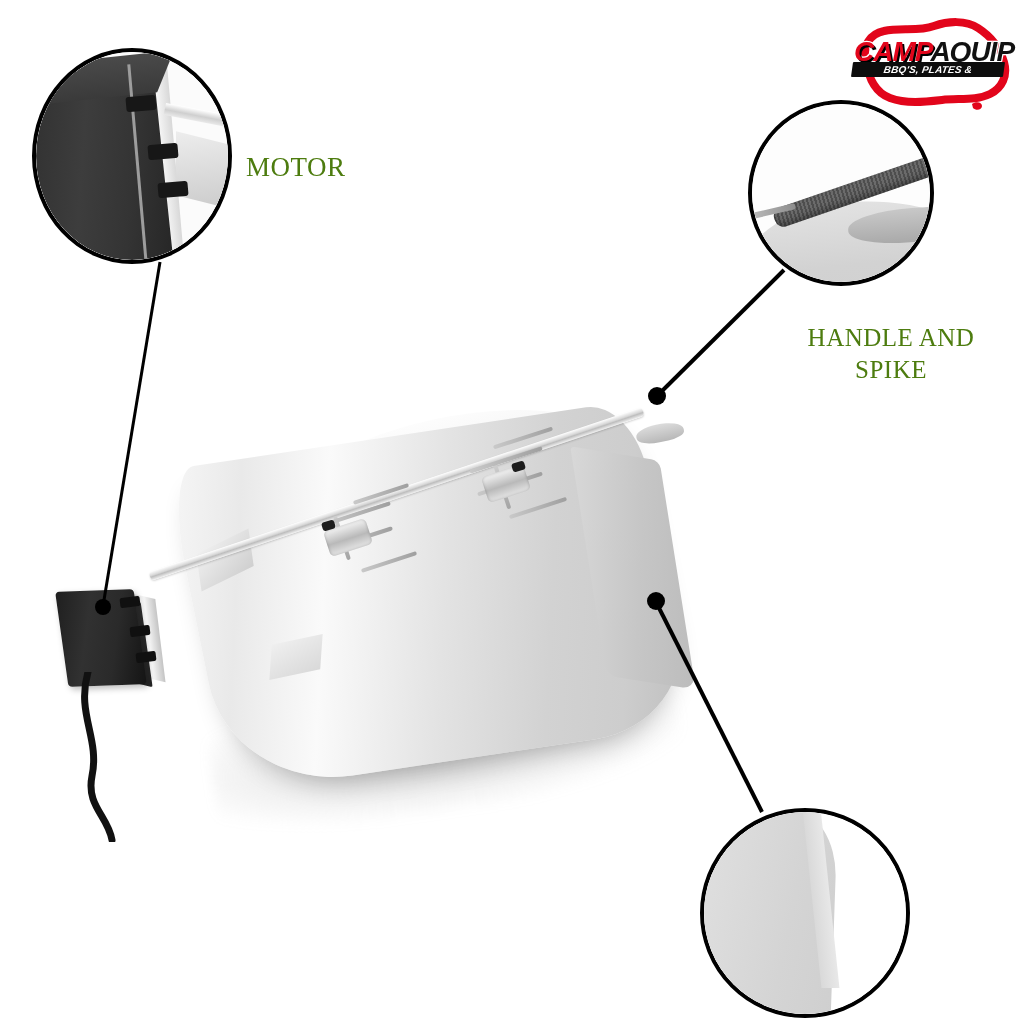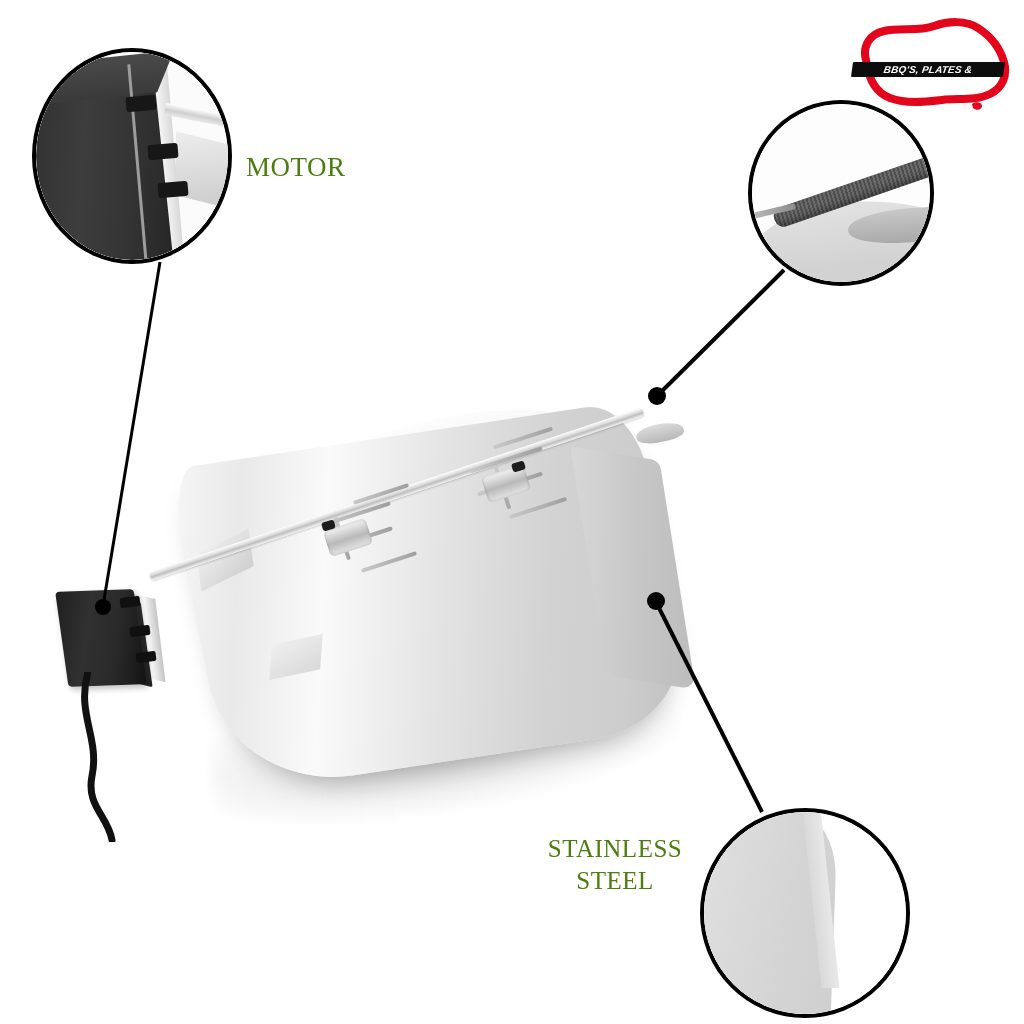--- a/index.html
+++ b/index.html
@@ -446,38 +446,41 @@
   <div class="callout" id="callout-handle">
     <div class="callout-inner">
       <div class="hc-bg"></div>
       <div class="hc-plate"></div>
       <div class="hc-wing"></div>
       <div class="hc-rod"></div>
       <div class="hc-tip"></div>
     </div>
   </div>
 
+  <div class="label" id="label-handle">HANDLE AND
+SPIKE</div>
 
   <div class="callout" id="callout-steel">
     <div class="callout-inner">
       <div class="sc-bg"></div>
       <div class="sc-panel"></div>
       <div class="sc-edge"></div>
     </div>
   </div>
 
-  <div class="label" id="label-steel">STAINLESS
-STEEL</div>
 
   <div id="logo">
     <svg viewBox="0 0 168 92" width="168" height="92" style="position:absolute;left:0;top:0;">
       <path d="M18,42 C14,28 22,16 36,13 C52,9 70,14 86,8
                C100,3 118,2 130,10 C144,19 152,30 156,44
                C160,58 154,70 142,76 C128,83 110,80 94,82
                C76,84 58,86 42,80 C26,74 20,58 18,42 Z" fill="none" stroke="#e2051b" stroke-width="8" stroke-linejoin="round"></path>
       <path d="M124,86 C128,83 134,84 134,88 C134,92 128,93 125,90 Z" fill="#e2051b"></path>
     </svg>
 
+    <div class="logo-text-wrap">
+      <span class="logo-word logo-camp">CAMP</span><span class="logo-word logo-aquip">AQUIP</span>
+    </div>
 
     <div class="logo-tagline">BBQ'S, PLATES &amp; ACCESSORIES</div>
   </div>
 
 </div>
 
 </body></html>

